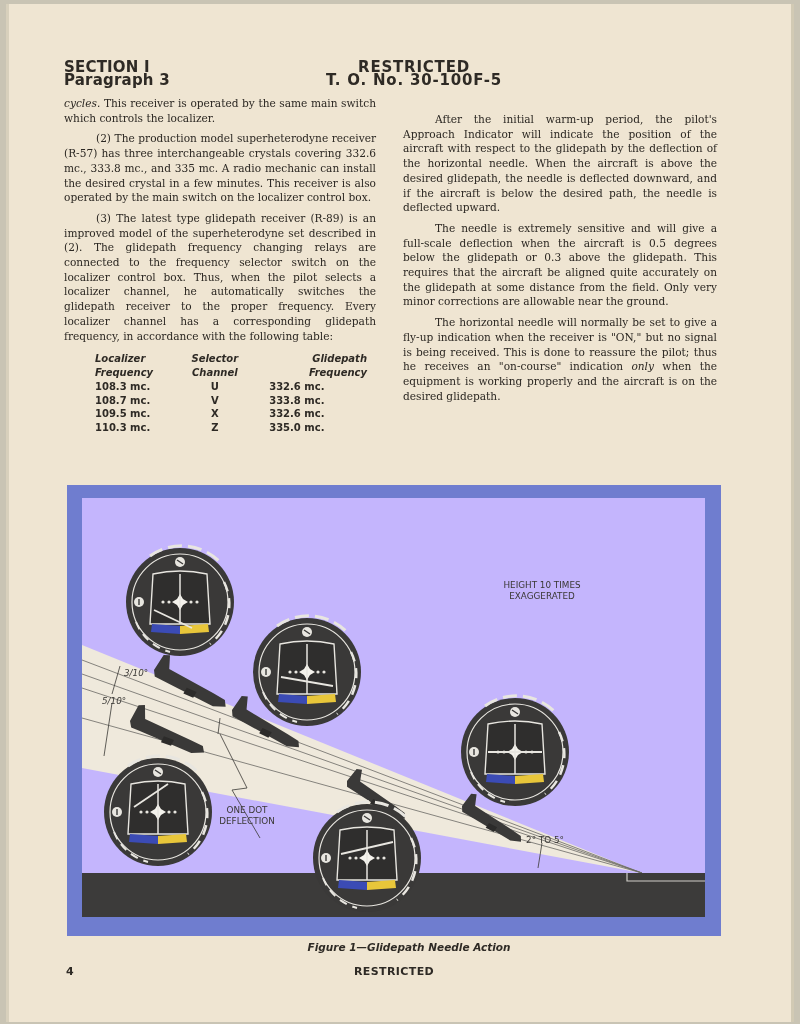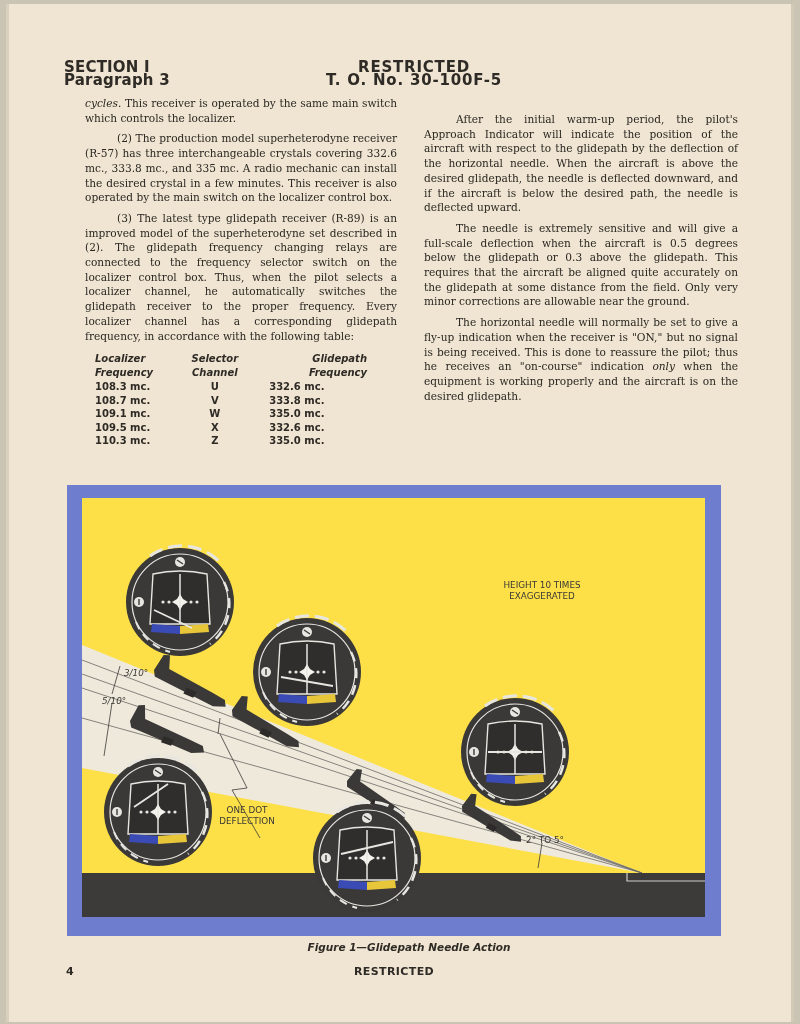--- a/index.html
+++ b/index.html
@@ -26,21 +26,20 @@
     }
     .hdr-left { left: 55px; top: 57px; }
     .hdr-center { left: 300px; top: 57px; width: 210px; text-align: center; letter-spacing: 0.8px; }
     .col {
       position: absolute;
       font-family: "DejaVu Serif", serif;
       font-size: 10.6px;
       line-height: 14.7px;
       color: #2b2722;
       text-align: justify;
-      margin-left: 21px;
     }
     .col p { margin: 0 0 6px 0; }
     .col .indent { text-indent: 32px; }
     .col-left { left: 55px; top: 92px; width: 312px; }
     .col-right { left: 394px; top: 108px; width: 314px; }
     .caps {
       font-family: "DejaVu Serif", serif;
       font-size: 11.4px;
       line-height: 17.6px;
       letter-spacing: 0.4px;
@@ -61,21 +60,21 @@
     .freq-table th.c2, .freq-table td.c2 { text-align: center; }
     .freq-table th.c3 { text-align: right; padding-left: 22px; }
     .freq-table td { font-weight: bold; line-height: 13.5px; padding: 0; }
     .freq-table td.c3 { padding-left: 20px; }
     .figure-frame {
       position: absolute; left: 58px; top: 481px; width: 654px; height: 451px;
       background: #6f7dcf;
     }
     .figure-inner {
       position: absolute; left: 15px; top: 13px; width: 623px; height: 419px;
-      background: #fde047;
+      background: #c4b5fd;
       overflow: hidden;
     }
     .figure-inner svg { position: absolute; left: 0; top: 0; }
     .fig-label {
       position: absolute;
       font-family: "DejaVu Sans", sans-serif;
       font-size: 8.8px;
       color: #3a3835;
       text-align: center;
       line-height: 11px;
@@ -127,25 +126,20 @@
     <tbody>
       <tr>
           <td class="c1">108.3 mc.</td>
           <td class="c2">U</td>
           <td class="c3">332.6 mc.</td>
         </tr>
       <tr>
           <td class="c1">108.7 mc.</td>
           <td class="c2">V</td>
           <td class="c3">333.8 mc.</td>
-        </tr>
-      <tr>
-          <td class="c1">109.1 mc.</td>
-          <td class="c2">W</td>
-          <td class="c3">335.0 mc.</td>
         </tr>
       <tr>
           <td class="c1">109.5 mc.</td>
           <td class="c2">X</td>
           <td class="c3">332.6 mc.</td>
         </tr>
       <tr>
           <td class="c1">110.3 mc.</td>
           <td class="c2">Z</td>
           <td class="c3">335.0 mc.</td>

